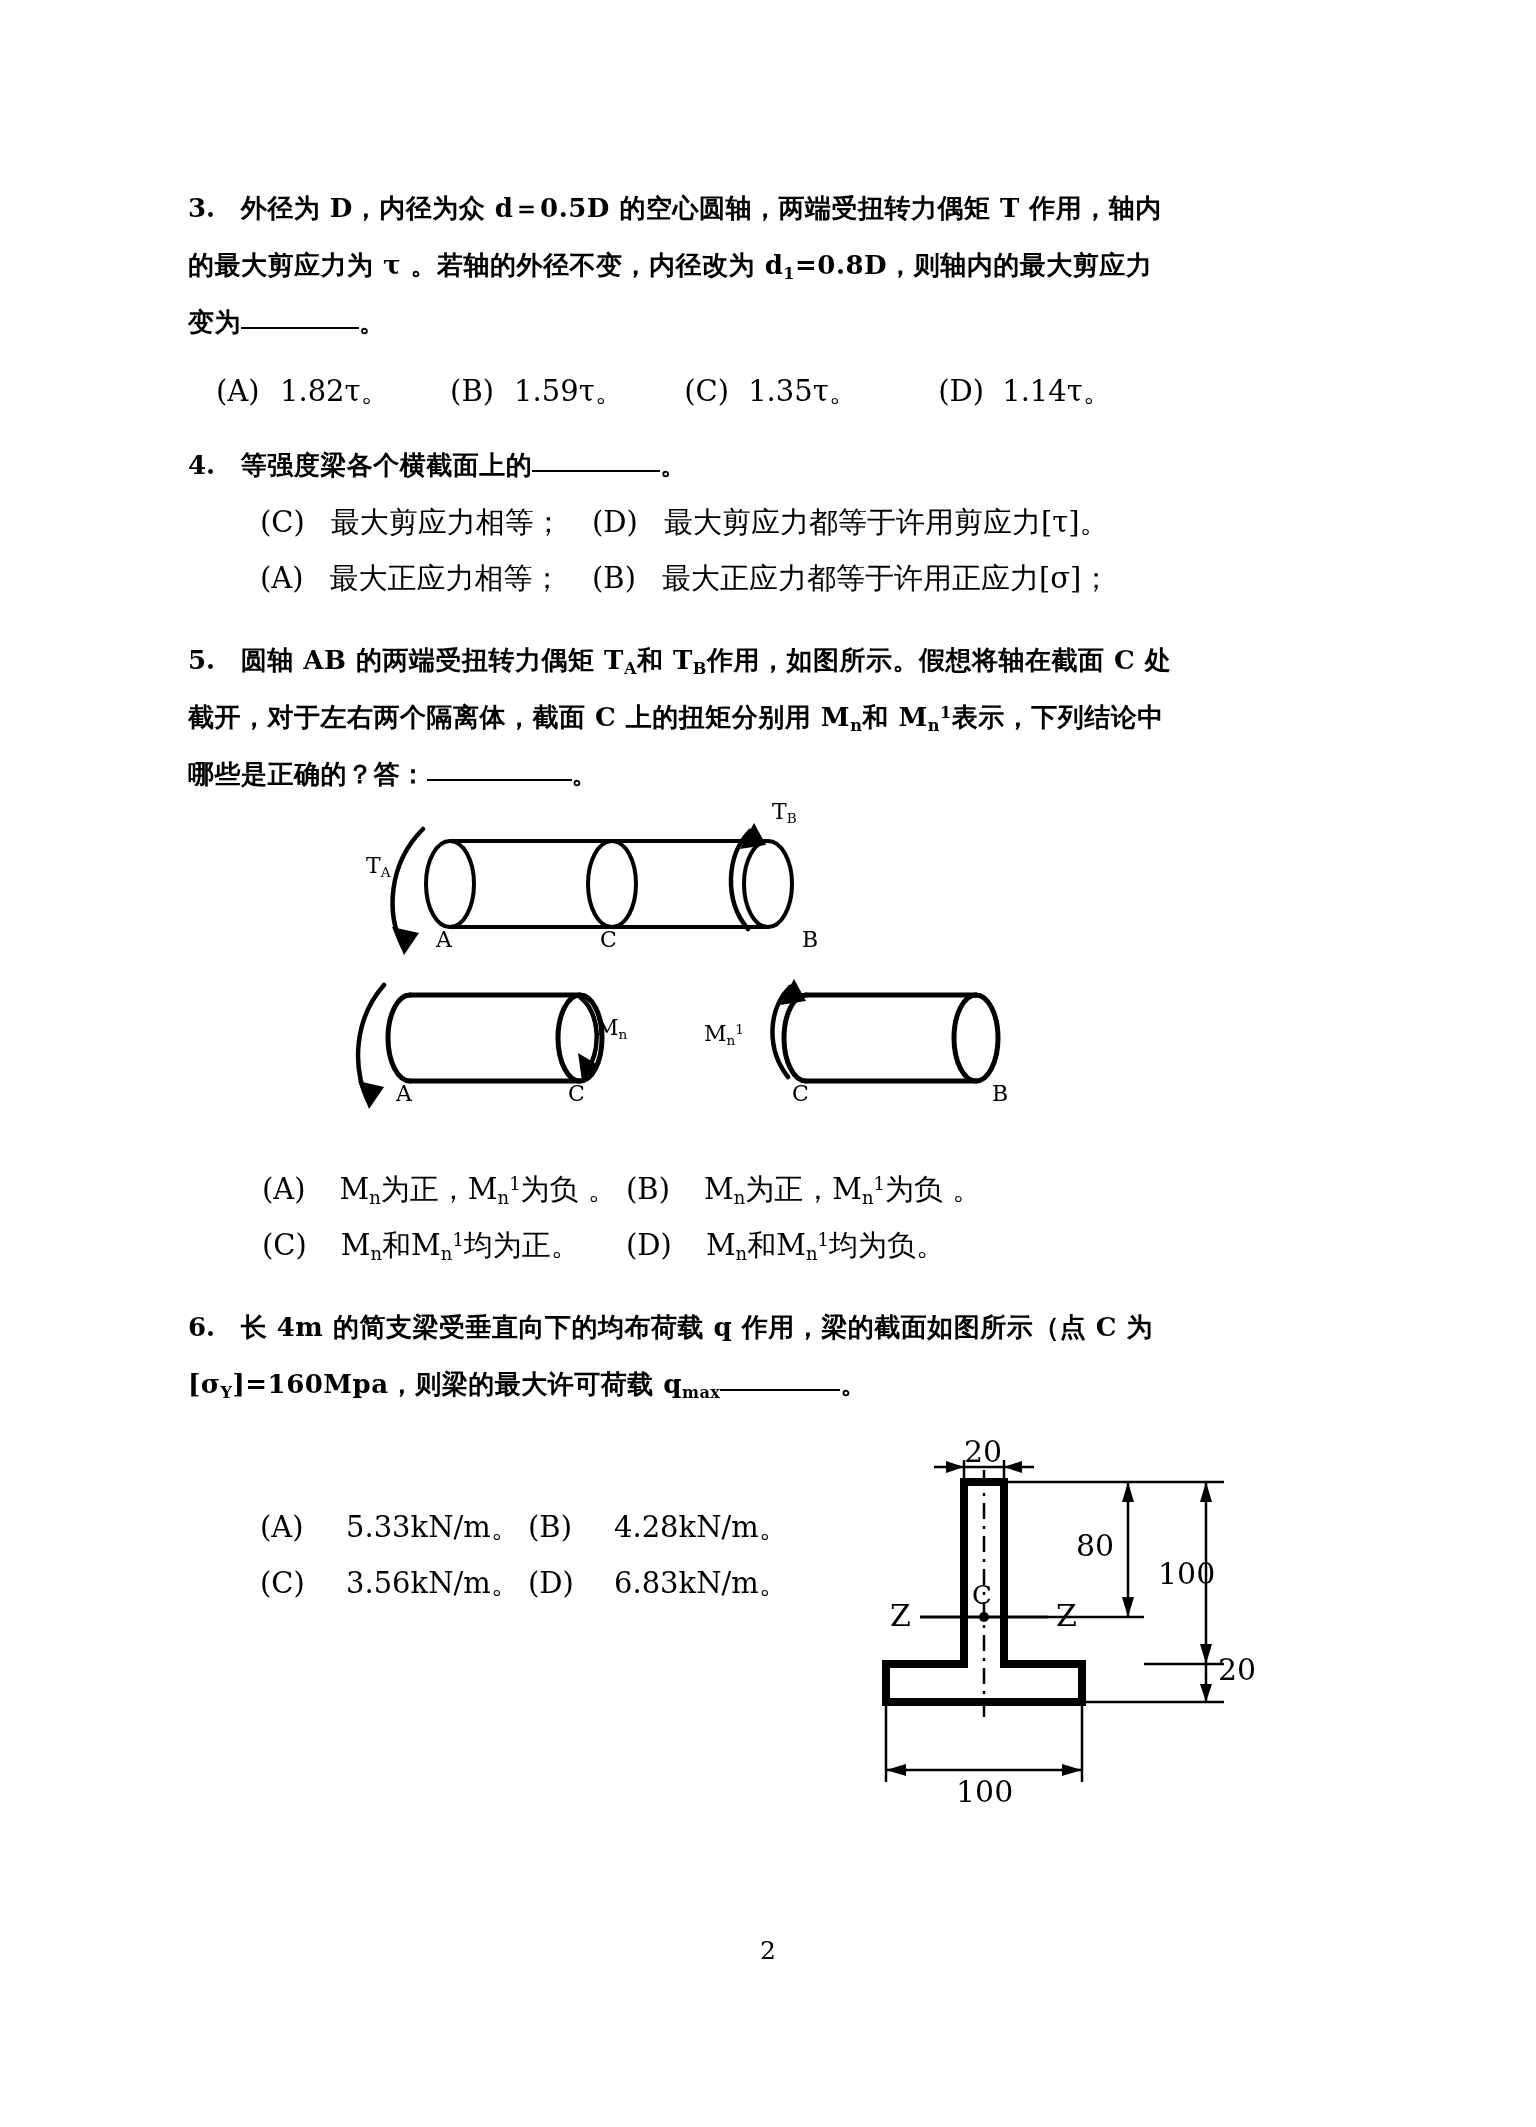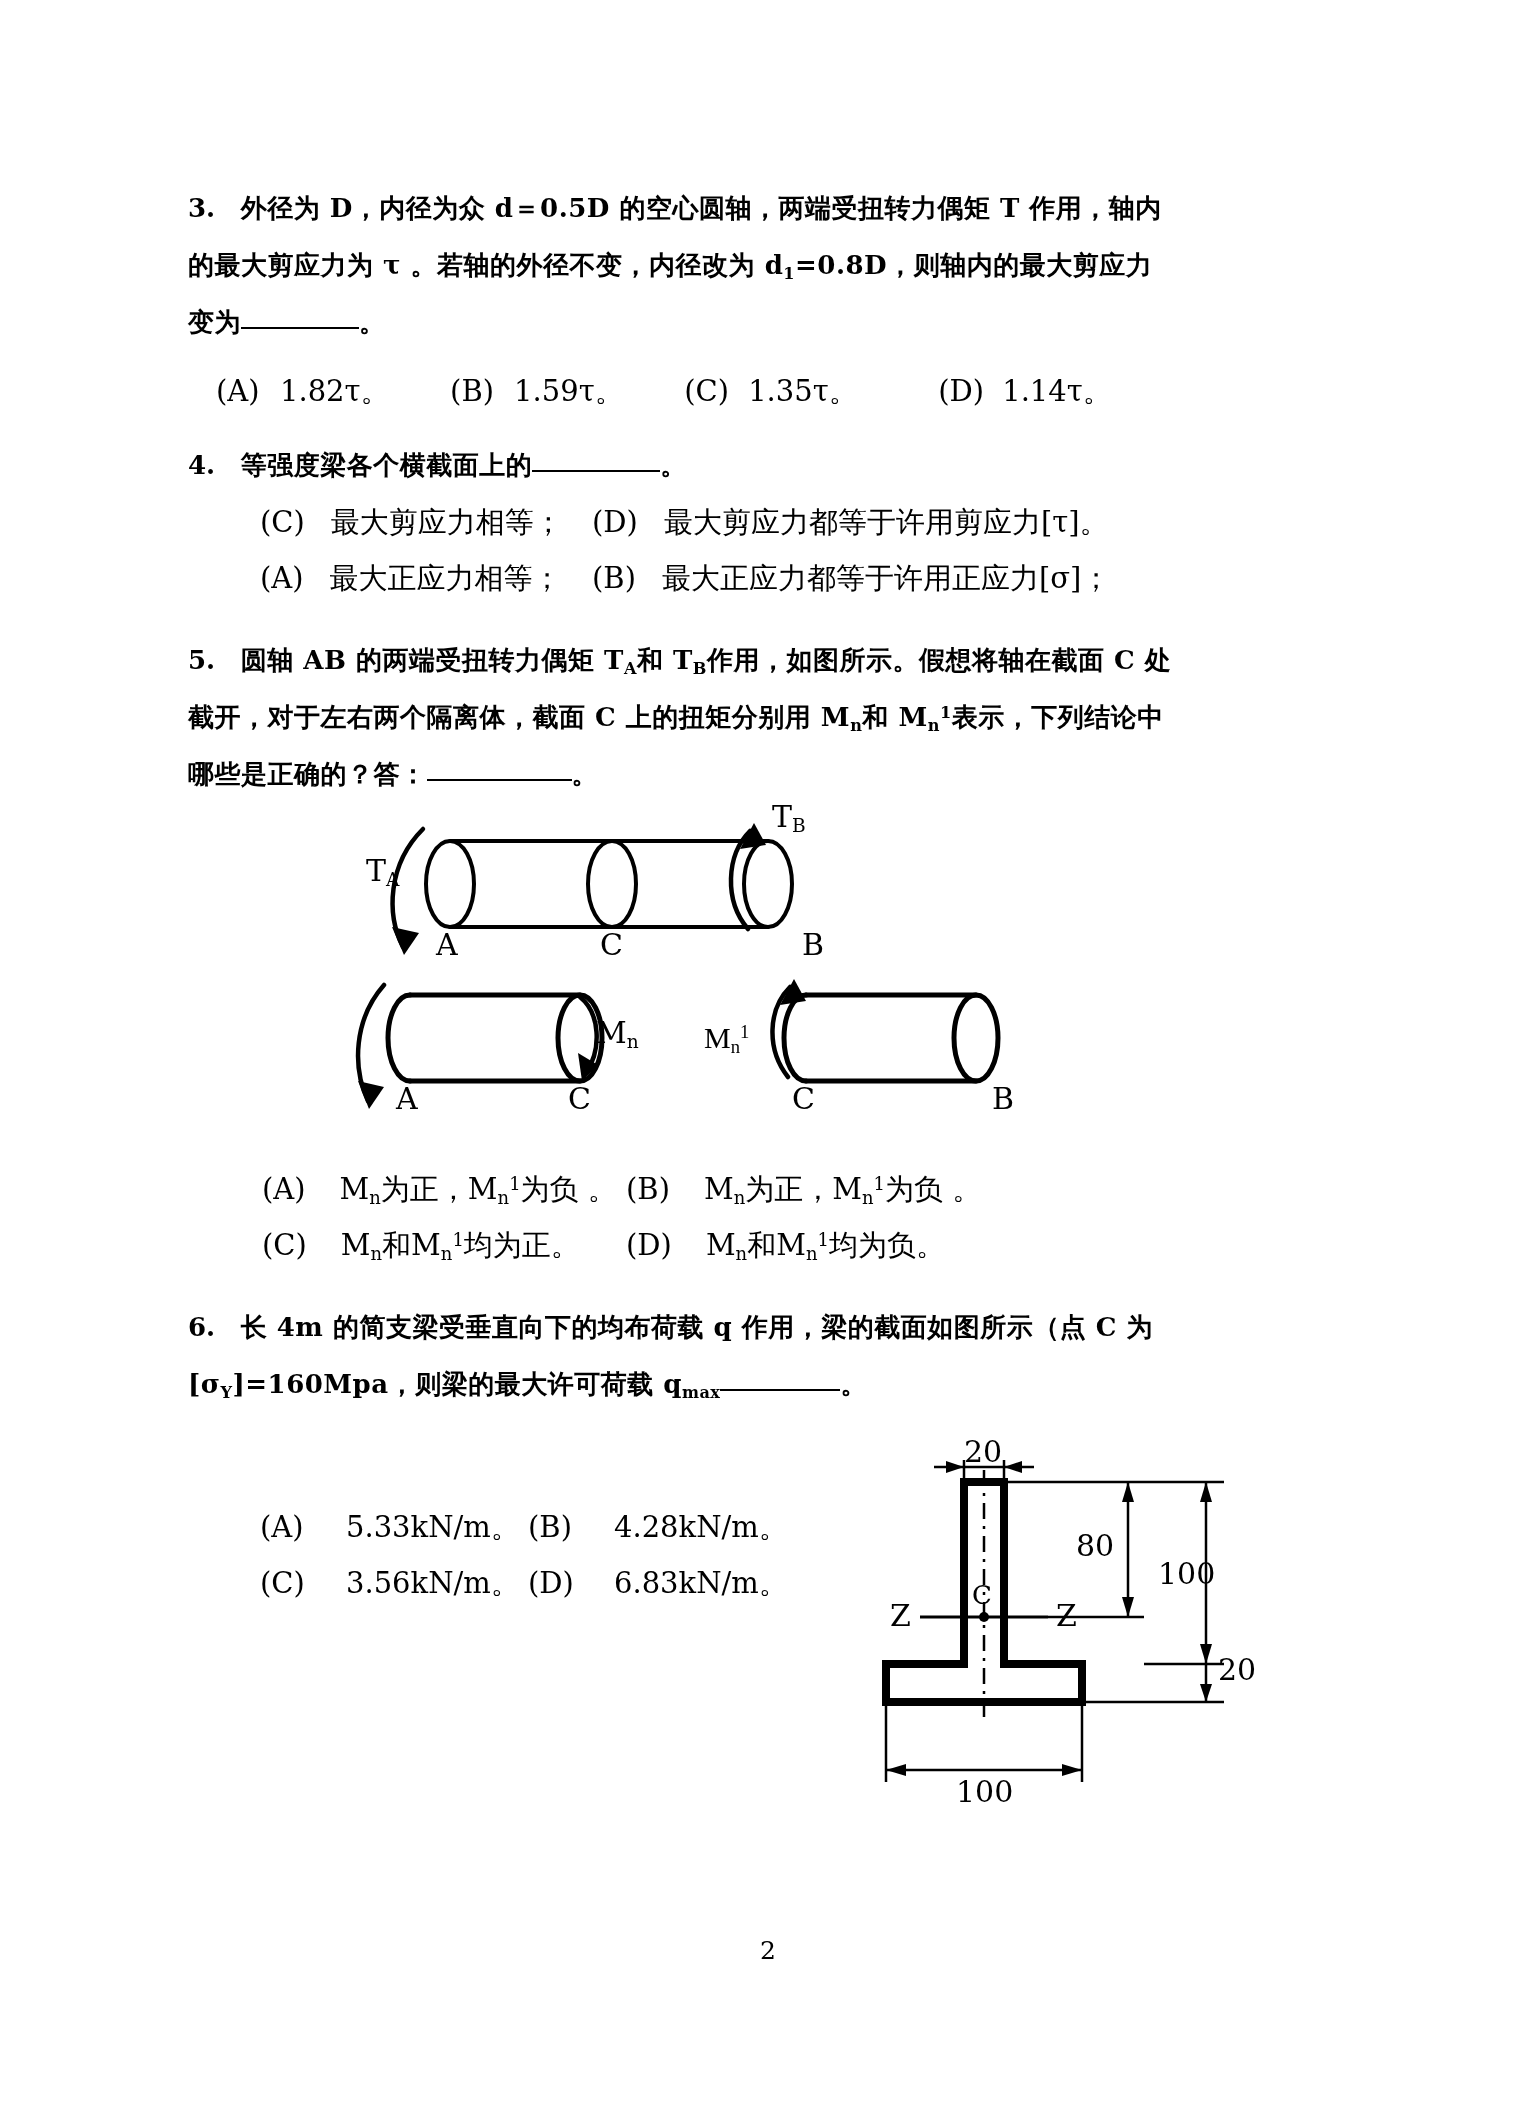--- a/index.html
+++ b/index.html
@@ -85,21 +85,21 @@
   .q6opts { padding-left: 72px; }
   .q6opts .colA { display: inline-block; width: 268px; }
   .q6opts .tagw { display: inline-block; width: 86px; }
 
   
   .fig-shafts { position: relative; width: 1160px; height: 160px; margin-top: 6px; }
   .fig-shafts2 { position: relative; width: 1160px; height: 170px; margin-top: 4px; }
 
   .figlabel {
     position: absolute;
-    font-size: 30px;
+    font-size: 22px;
     font-family: "DejaVu Serif", "Liberation Serif", serif;
   }
 
   
   .fig-tsec {
     position: absolute;
     left: 876px;
     top: 1452px;
     width: 430px;
     height: 390px;
@@ -232,21 +232,21 @@
             <path d="M 618 22 A 22 43 0 0 0 618 108"></path>
             <ellipse cx="788" cy="65" rx="22" ry="43"></ellipse>
           </g>
 
           <g stroke="#000" fill="none" stroke-width="4.5" stroke-linecap="round">
             <path d="M 600 104 C 578 76 580 36 602 14"></path>
           </g>
           <polygon points="606,6 592,32 618,28" fill="#000"></polygon>
         </svg>
         <div class="figlabel" style="left:408px; top:42px;"><span>M</span><sub>n</sub></div>
-        <div class="figlabel" style="left:516px; top:48px;font-family:Liberation Serif, serif;"><span>M</span><sub>n</sub><sup>1</sup></div>
+        <div class="figlabel" style="left:516px; top:48px;"><span>M</span><sub>n</sub><sup>1</sup></div>
         <div class="figlabel" style="left:208px; top:108px;">A</div>
         <div class="figlabel" style="left:380px; top:108px;">C</div>
         <div class="figlabel" style="left:604px; top:108px;">C</div>
         <div class="figlabel" style="left:804px; top:108px;">B</div>
       </div>
 
       <div class="optrow q5opts">
         <div>
           <span class="colA"><span>(A)</span><span class="gap-a" style="width:34px"></span><span>M</span><sub>n</sub><span>为正，M</span><sub>n</sub><sup>1</sup><span>为负 。</span></span><span><span>(B)</span><span class="gap-a" style="width:34px"></span><span>M</span><sub>n</sub><span>为正，M</span><sub>n</sub><sup>1</sup><span>为负 。</span></span>
         </div>

